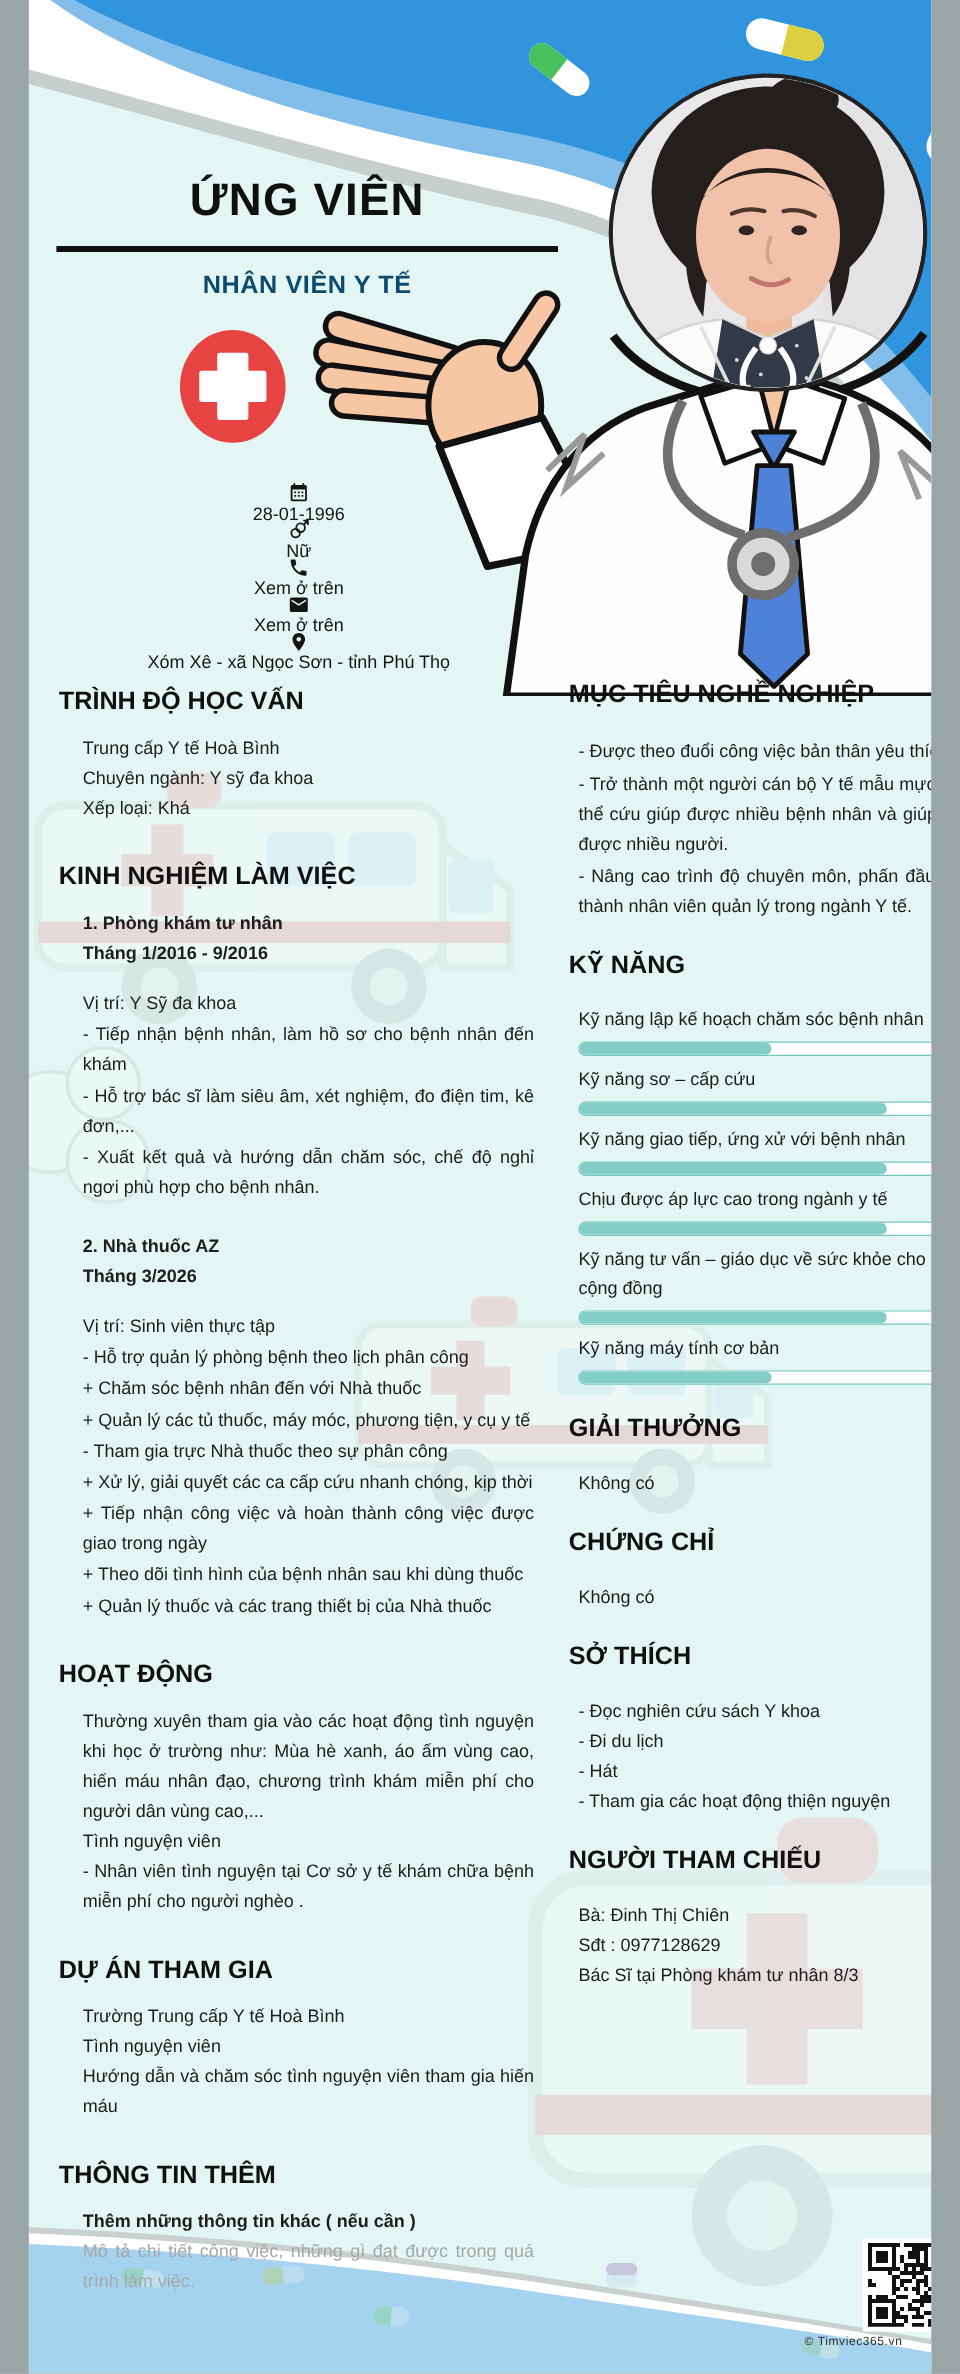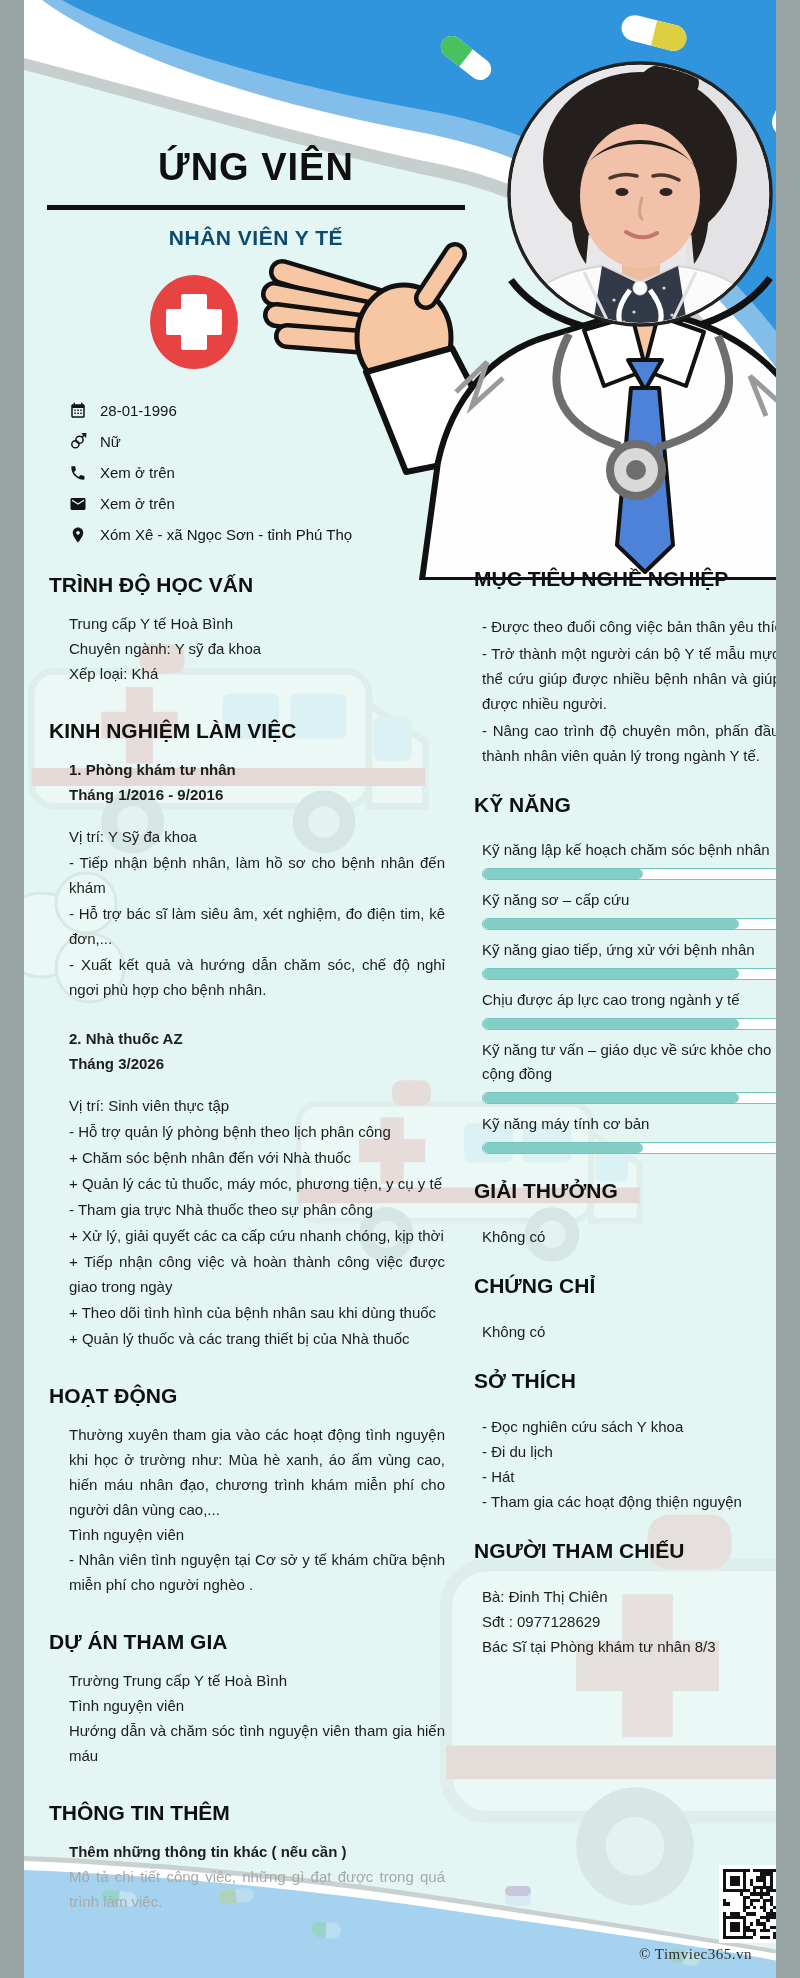--- a/index.html
+++ b/index.html
@@ -7,21 +7,21 @@
         font-family:"Liberation Sans","DejaVu Sans",sans-serif;color:#1d1d1d;}
   svg.layer{position:absolute;left:0;top:0;display:block;}
   
   .title{position:absolute;left:23px;top:146px;width:418px;text-align:center;
          font-size:38px;font-weight:800;letter-spacing:1px;color:#101010;}
   .title-rule{position:absolute;left:23px;top:205px;width:418px;height:5px;background:#101010;}
   .subtitle{position:absolute;left:23px;top:226px;width:418px;text-align:center;
             font-size:21px;font-weight:600;letter-spacing:.5px;color:#0c4a6e;}
   
   .pinfo{position:absolute;left:45px;top:402px;width:360px;}
-  .pinfo .row{display:flex;align-items:flex-start;gap:13px;margin-bottom:8px;height:23px;}
+  .pinfo .row{display:flex;align-items:center;margin-bottom:8px;height:23px;flex-direction:column;}
   .pinfo .ic{width:18px;height:18px;flex:0 0 18px;}
   .pinfo .tx{font-size:15px;color:#161616;}
   
   .col{position:absolute;}
   .col-left{left:25px;top:572px;width:396px;}
   .col-right{left:450px;top:566px;width:330px;}
   h2.sech{font-size:21px;font-weight:800;color:#101010;margin:32px 0 13px;line-height:26px;}
   .col-left .sec:first-child h2.sech,.col-right .sec:first-child h2.sech{margin-top:0;}
   .col-right h2.sech{margin-top:24px;}
   .ind{padding-left:20px;}
@@ -39,22 +39,22 @@
   .act-para{margin-top:2px;}
   .placeholder{color:#a6a9a9;}
   
   .skill-label{font-size:15px;line-height:24px;margin:0 0 6px;color:#1d1d1d;}
   .skill-track{height:10px;border:1px solid #72c6bd;border-radius:6px;background:#fff;
                margin-bottom:8px;overflow:hidden;}
   .skill-fill{height:100%;background:#83cec6;border-radius:6px;}
   
   .qr{position:absolute;left:695px;top:1865px;width:78px;height:78px;background:#fff;padding:4px;box-sizing:border-box;}
   .qr svg{width:100%;height:100%;display:block;}
-  .copyright{position:absolute;right:24px;top:1946px;font-family:Liberation Serif, serif;
-             font-size:15px;color:#2f2f2f;letter-spacing:.5px;}
+  .copyright{position:absolute;right:24px;top:1946px;font-family:Liberation Sans, sans-serif;
+             font-size:10px;color:#2f2f2f;letter-spacing:.5px;}
 </style>
 </head>
 <body>
 
 <div class="page">
 
   <svg class="layer" width="800" height="1978" viewBox="0 0 800 1978">
     <defs>
       <g id="amb">
         <rect x="10" y="25" width="150" height="60" rx="10" fill="#ffffff" stroke="#d2dcda" stroke-width="3"></rect>

